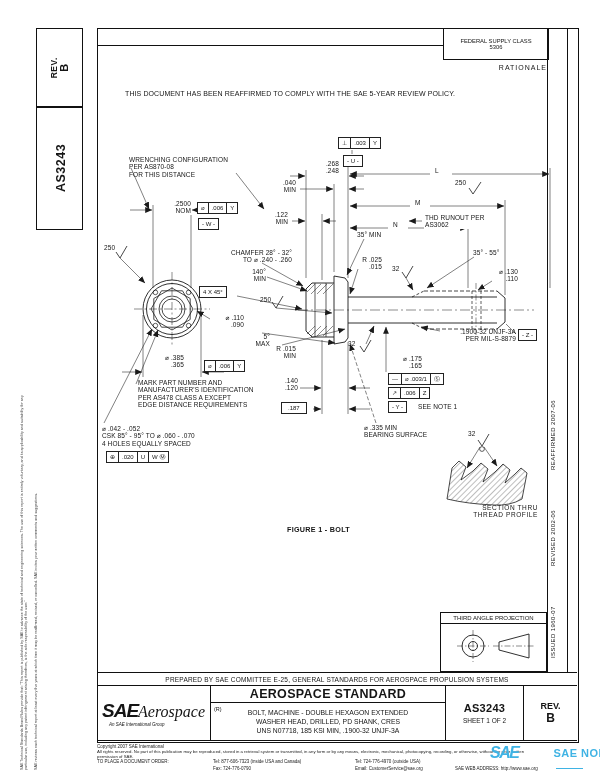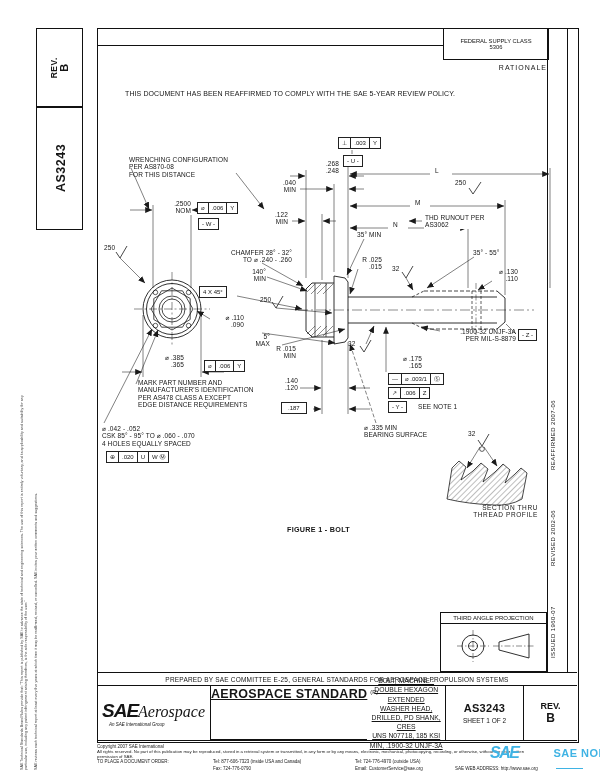--- a/index.html
+++ b/index.html
@@ -320,21 +320,21 @@
 
   <div class="abs" style="left:97px;top:686px;width:480px;height:55px;display:flex;border-bottom:1px solid #111;box-sizing:border-box;">
 
     <div class="tb-cell" style="width:113px;display:flex;flex-direction:column;justify-content:center;align-items:center;">
       <div style="white-space:nowrap;">
         <span style="font-weight:900;font-style:italic;font-size:19px;letter-spacing:-1px;">SAE</span><span style="font-style:italic;font-size:16px;font-family:'Liberation Serif','DejaVu Serif',serif;">Aerospace</span>
       </div>
       <span style="font-size:4.5px;font-style:italic;align-self:flex-start;margin-left:12px;">An SAE International Group</span>
     </div>
 
-    <div class="tb-cell" style="width:235px;border-left:1px solid #111;display:flex;flex-direction:row;text-decoration:underline;">
+    <div class="tb-cell" style="width:235px;border-left:1px solid #111;display:flex;flex-direction:column;">
       <div style="border-bottom:1px solid #111;text-align:center;font-weight:bold;font-size:12.5px;letter-spacing:.3px;padding:1px 0;">AEROSPACE STANDARD</div>
       <div style="position:relative;flex:1;display:flex;flex-direction:column;justify-content:center;text-align:center;font-size:6.8px;line-height:1.35;">
         <span class="abs" style="left:3px;top:3px;font-size:5.5px;">(R)</span>
         <span>BOLT, MACHINE - DOUBLE HEXAGON EXTENDED</span>
         <span>WASHER HEAD, DRILLED, PD SHANK, CRES</span>
         <span>UNS N07718, 185 KSI MIN, .1900-32 UNJF-3A</span>
       </div>
     </div>
 
     <div class="tb-cell" style="width:78px;border-left:1px solid #111;display:flex;flex-direction:column;justify-content:center;align-items:center;gap:3px;">

